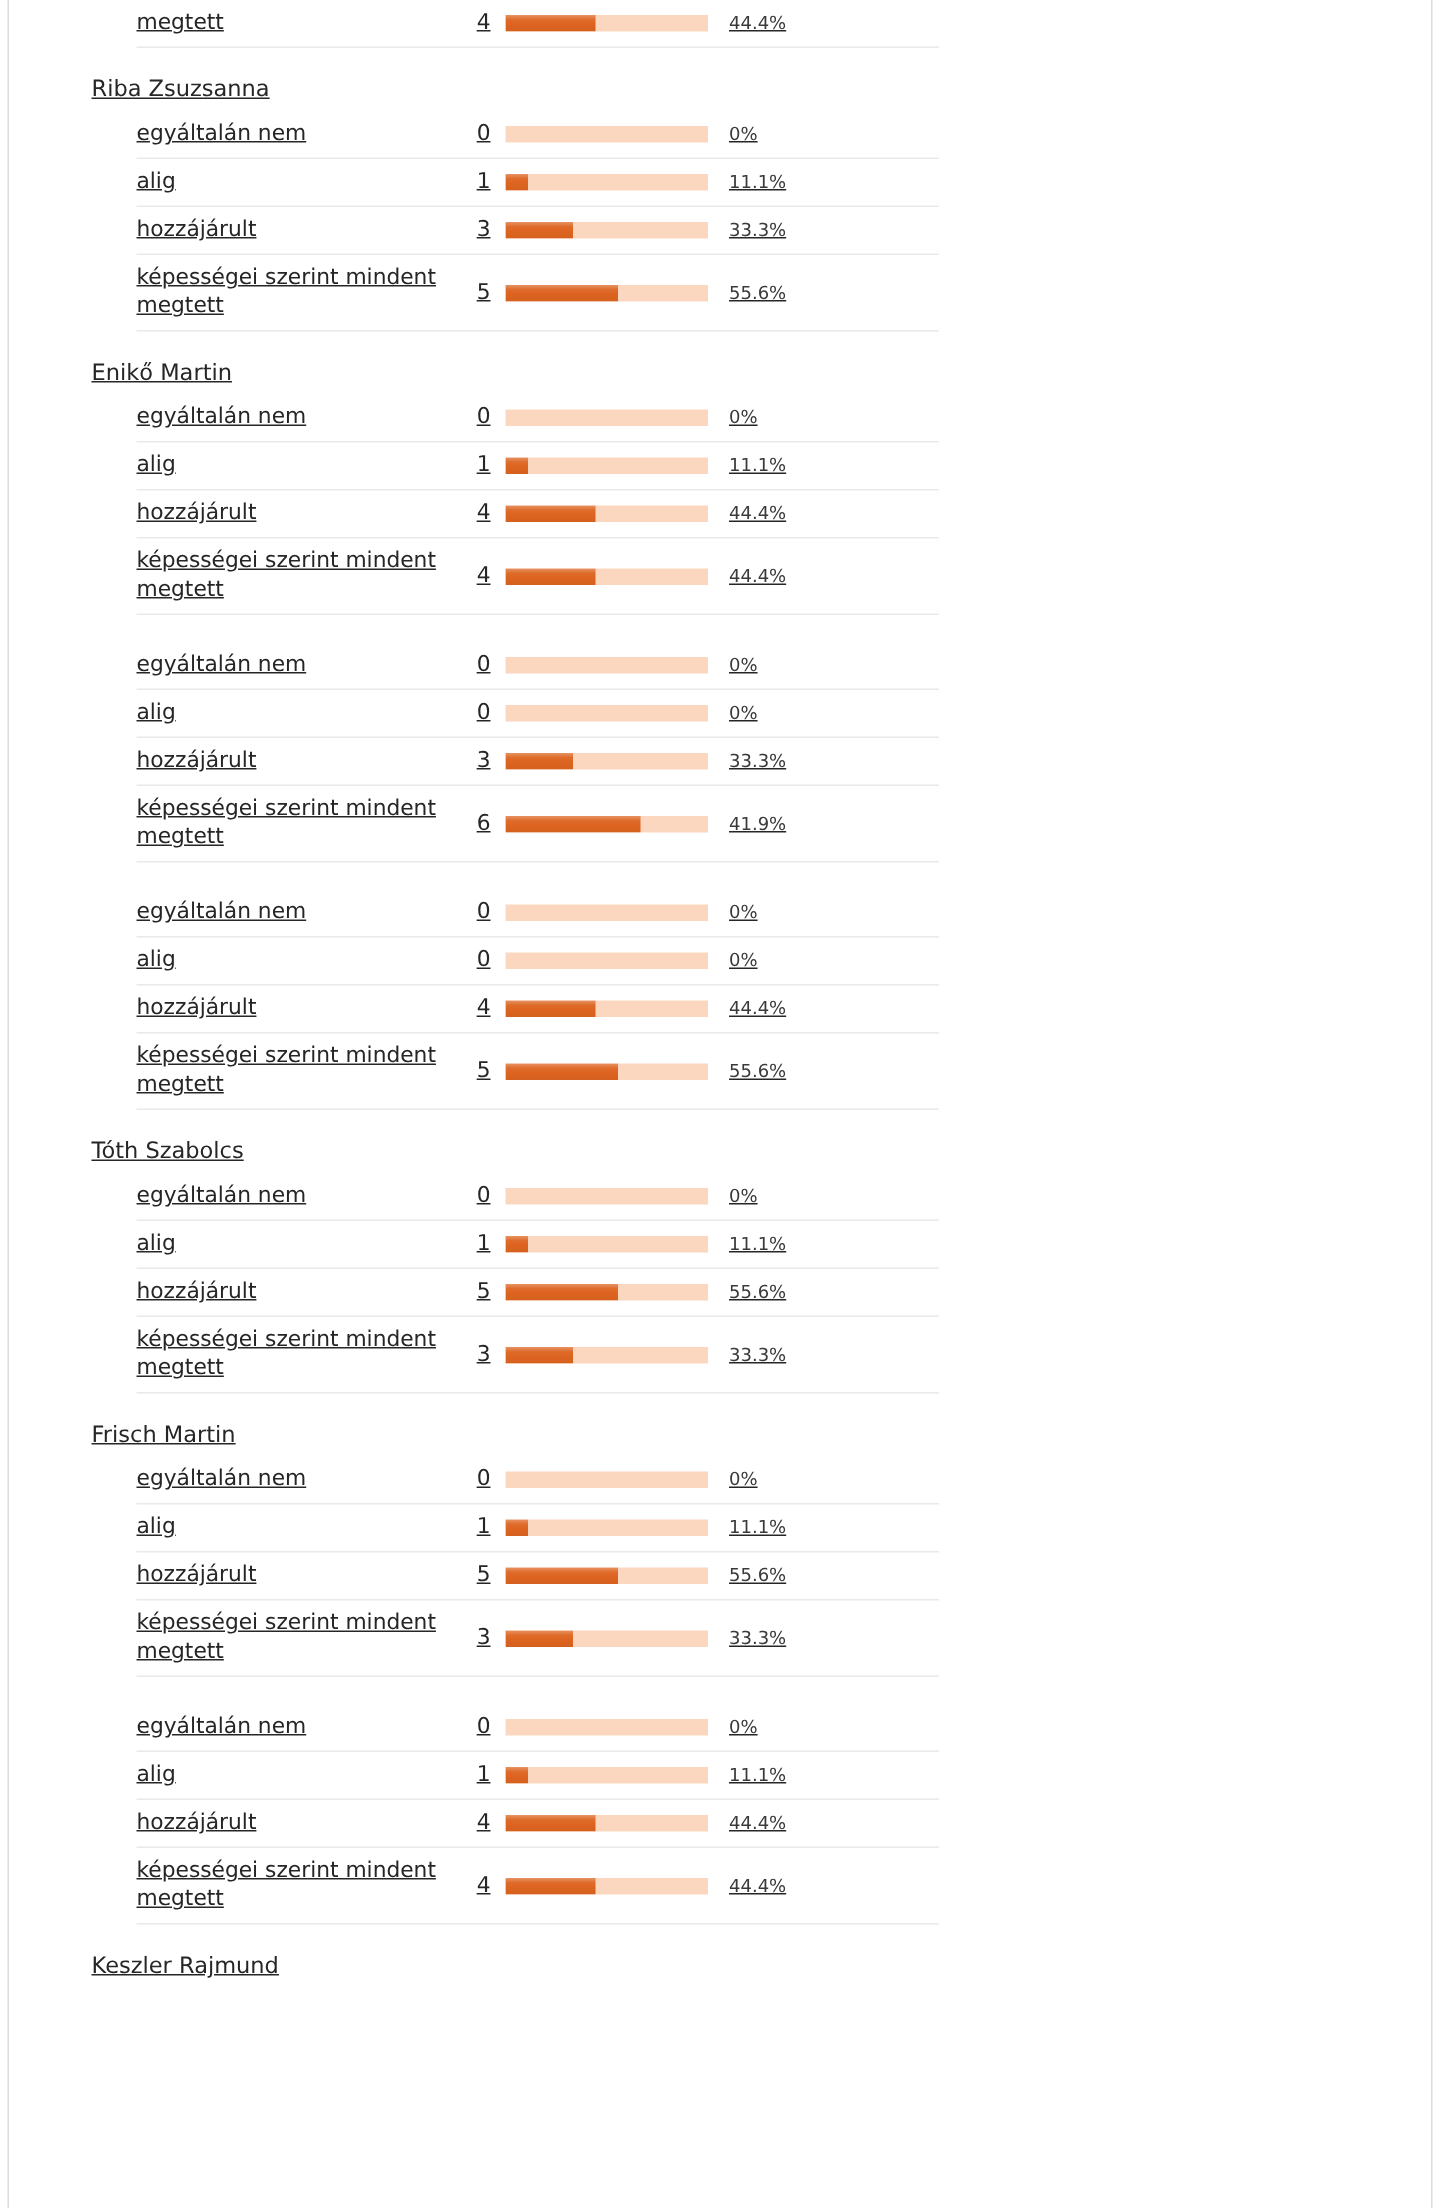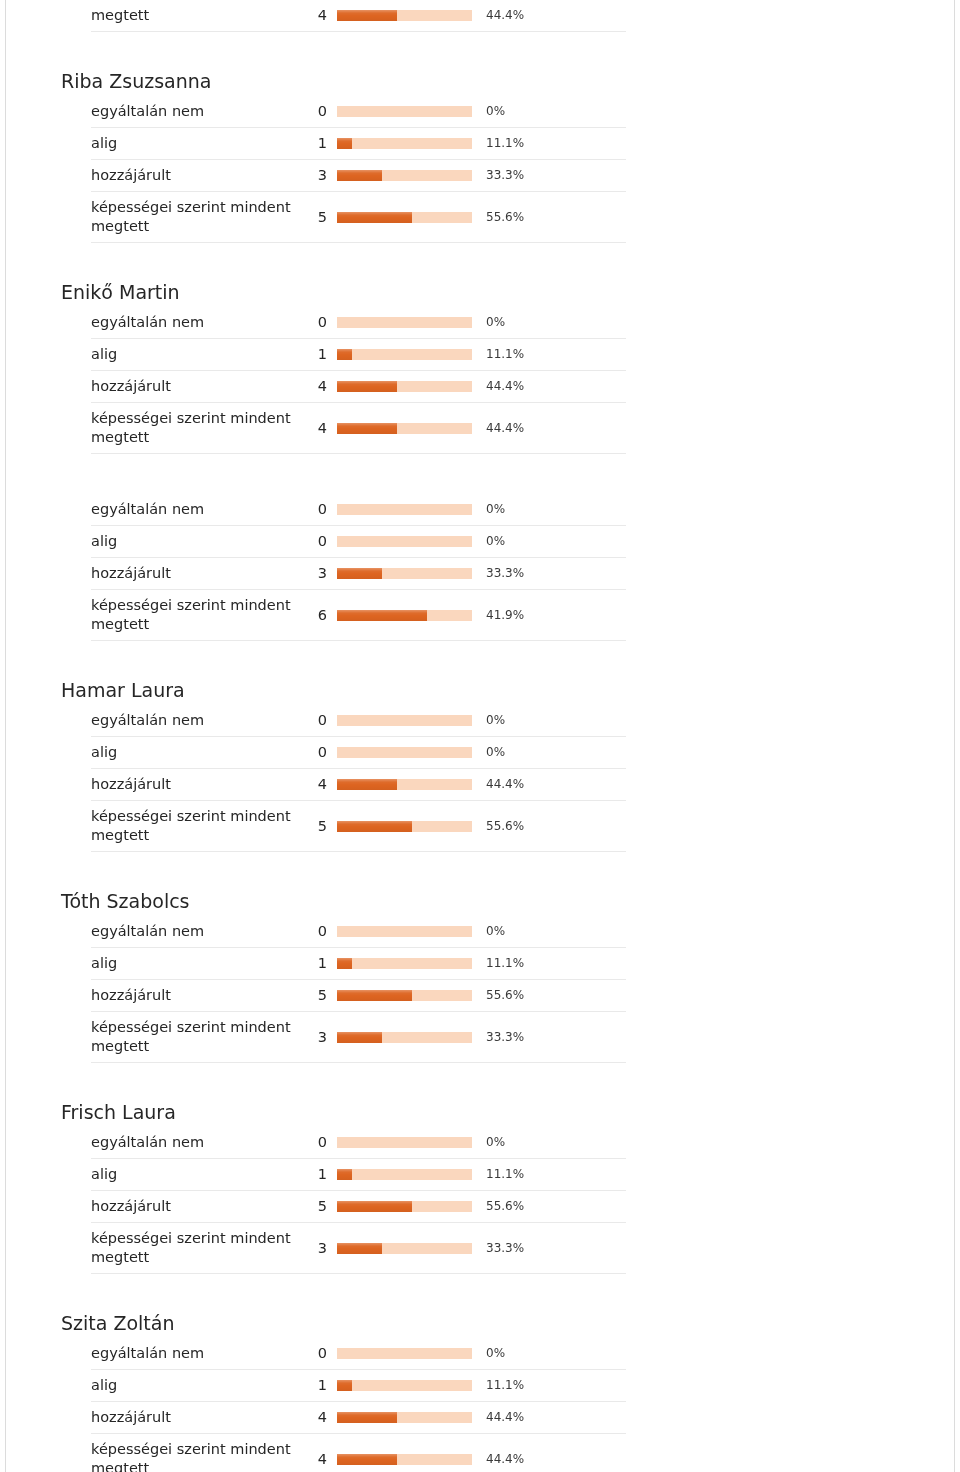--- a/index.html
+++ b/index.html
@@ -29,25 +29,25 @@
   }
 
   .content {
     position: absolute;
     left: 50px;
     top: 0;
     width: 570px;
   }
 
   
-  .person-block { margin: 0 0 40px 0; }
+  .person-block { margin: 0 0 18px 0; text-decoration: underline; }
   .person-block.first { margin-top: 0; }
 
   .person-name {
-    font-size: 19px;
+    font-size: 15px;
     line-height: 18px;
     color: #262626;
     padding: 0 0 6px 5px;
     white-space: nowrap;
   }
 
   
   .options { margin: 0; padding: 0; }
 
   .option-row {
@@ -235,21 +235,20 @@
               <div class="option-label">képességei szerint mindent megtett</div>
               <div class="option-count">6</div>
               <div class="bar-track" style="background-color: rgb(250, 215, 190);">
                 <div class="bar-fill" style="width: 66.7%; background-color: rgb(221, 100, 32);"></div>
               </div>
               <div class="option-pct">41.9%</div>
             </div>
           </div>
         </div>
         <div class="person-block">
-          <div class="person-name">Hamar Laura</div>
           <div class="options">
             <div class="option-row">
               <div class="option-label">egyáltalán nem</div>
               <div class="option-count">0</div>
               <div class="bar-track" style="background-color: rgb(250, 215, 190);">
                 <div class="bar-fill" style="width: 0%; background-color: rgb(221, 100, 32);"></div>
               </div>
               <div class="option-pct">0%</div>
             </div>
             <div class="option-row">
@@ -309,21 +308,21 @@
               <div class="option-label">képességei szerint mindent megtett</div>
               <div class="option-count">3</div>
               <div class="bar-track" style="background-color: rgb(250, 215, 190);">
                 <div class="bar-fill" style="width: 33.3%; background-color: rgb(221, 100, 32);"></div>
               </div>
               <div class="option-pct">33.3%</div>
             </div>
           </div>
         </div>
         <div class="person-block">
-          <div class="person-name">Frisch Laura</div>
+          <div class="person-name">Frisch Martin</div>
           <div class="options">
             <div class="option-row">
               <div class="option-label">egyáltalán nem</div>
               <div class="option-count">0</div>
               <div class="bar-track" style="background-color: rgb(250, 215, 190);">
                 <div class="bar-fill" style="width: 0%; background-color: rgb(221, 100, 32);"></div>
               </div>
               <div class="option-pct">0%</div>
             </div>
             <div class="option-row">
@@ -346,21 +345,20 @@
               <div class="option-label">képességei szerint mindent megtett</div>
               <div class="option-count">3</div>
               <div class="bar-track" style="background-color: rgb(250, 215, 190);">
                 <div class="bar-fill" style="width: 33.3%; background-color: rgb(221, 100, 32);"></div>
               </div>
               <div class="option-pct">33.3%</div>
             </div>
           </div>
         </div>
         <div class="person-block">
-          <div class="person-name">Szita Zoltán</div>
           <div class="options">
             <div class="option-row">
               <div class="option-label">egyáltalán nem</div>
               <div class="option-count">0</div>
               <div class="bar-track" style="background-color: rgb(250, 215, 190);">
                 <div class="bar-fill" style="width: 0%; background-color: rgb(221, 100, 32);"></div>
               </div>
               <div class="option-pct">0%</div>
             </div>
             <div class="option-row">

